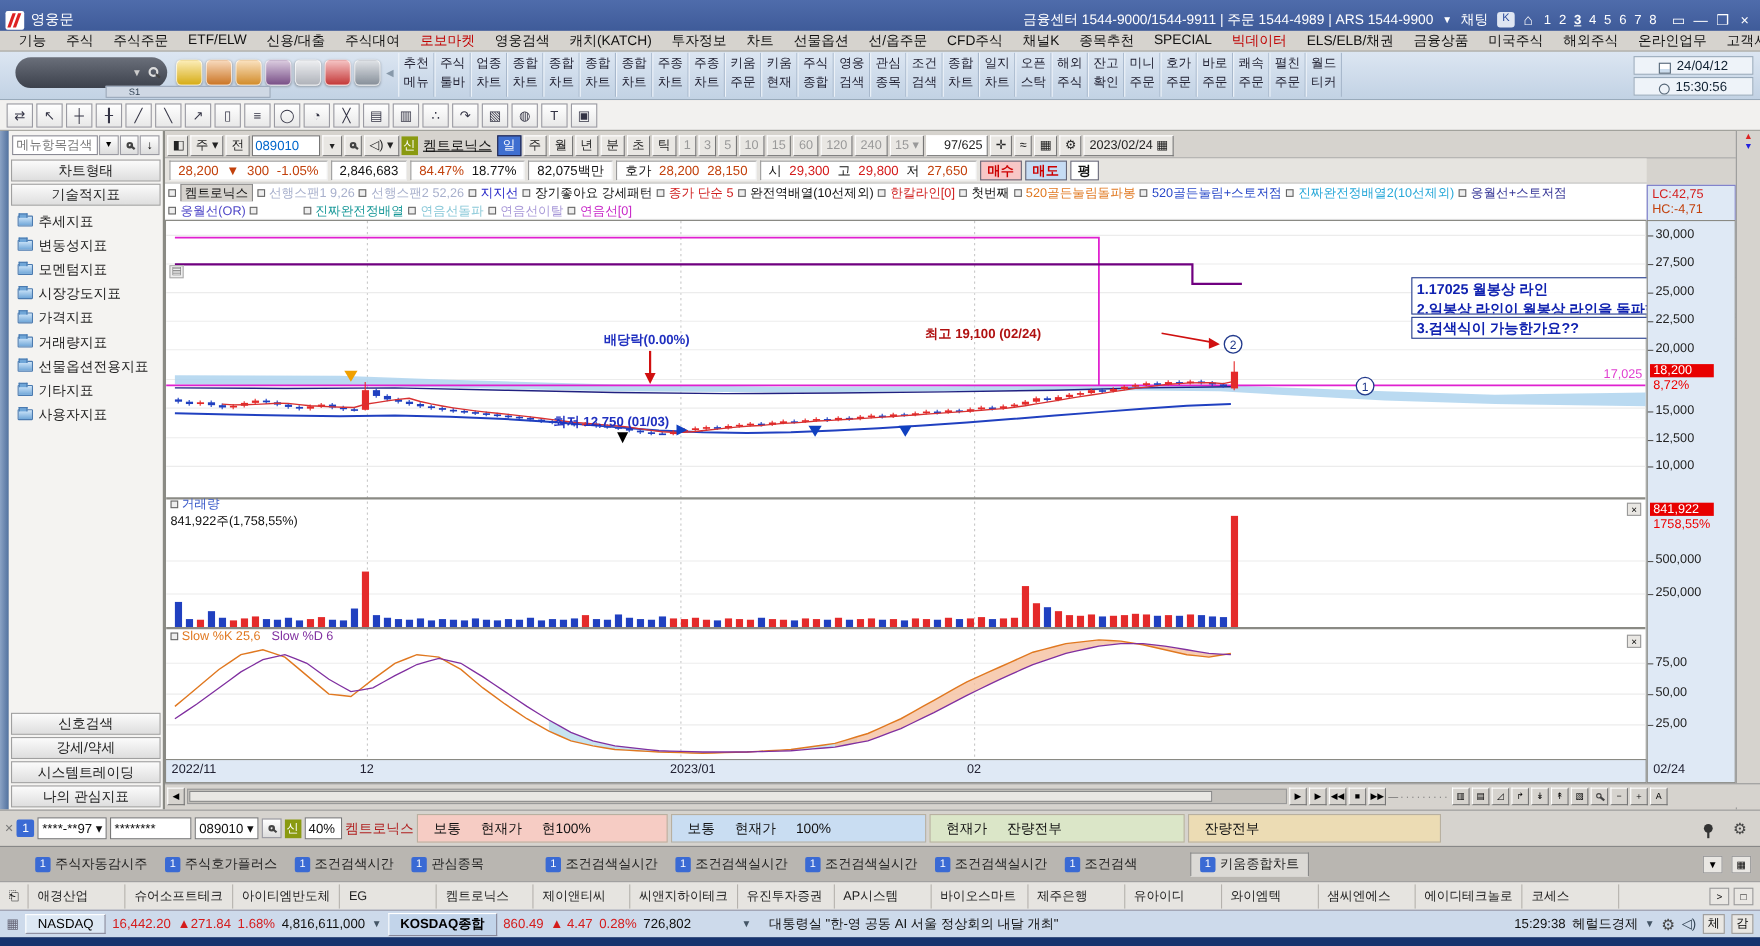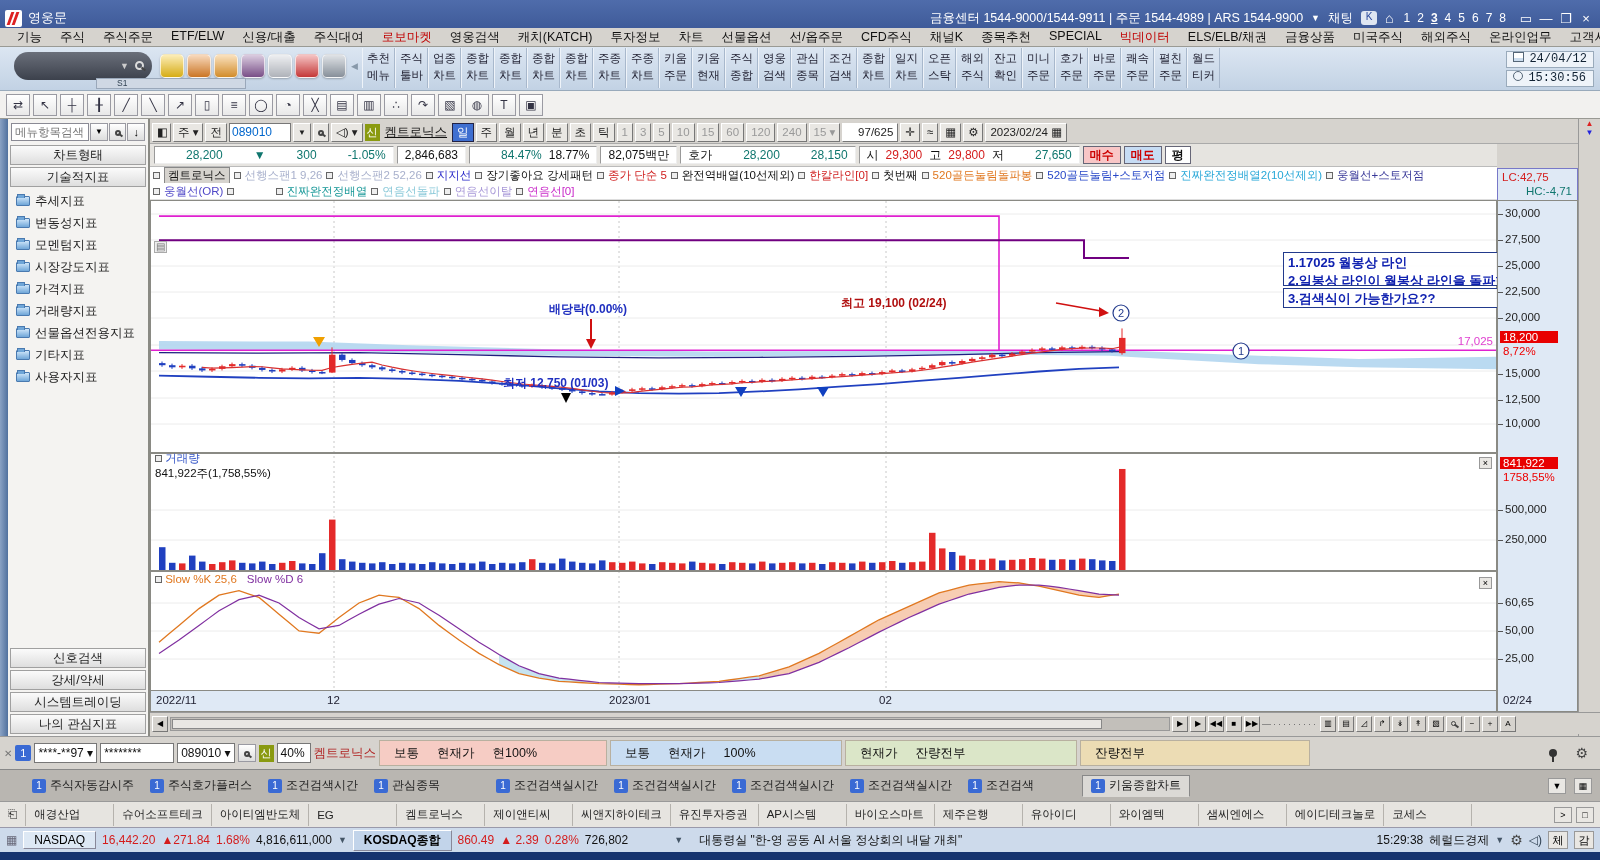--- a/index.html
+++ b/index.html
@@ -29,21 +29,21 @@
     background:linear-gradient(#dce6f2,#c2d2e4); border-bottom:1px solid #9ab; display:flex; align-items:center; }
   .searchpill { width:138px; height:28px; background:linear-gradient(#6a6f7a,#3c414c); border-radius:14px;
     margin:0 8px 6px 14px; display:flex; align-items:center; justify-content:flex-end; padding-right:8px; gap:6px; }
   .s1tab { position:absolute; left:96px; top:78px; width:150px; height:11px; background:#cfd8e4;
     border:1px solid #9aa8ba; font-size:8.5px; padding-left:20px; color:#345; line-height:9px; }
   .ticon { width:24px; height:24px; border-radius:5px; margin-right:3px; border:1px solid rgba(255,255,255,.7);
     box-shadow:0 1px 2px rgba(0,0,0,.25); cursor:pointer; }
   .tb-btn { height:40px; min-width:33px; padding:2px 3px; font-size:11.5px; line-height:17px; text-align:center;
     color:#223; border-left:1px solid #eef3f9; border-right:1px solid #a8b8cc; cursor:pointer; white-space:pre-line; }
   .tb-date { margin-left:auto; margin-right:6px; display:flex; flex-direction:column; gap:2px; font-size:12px; color:#123; }
-  .tb-date .cell { display:flex; align-items:flex-start; gap:5px; border:1px solid #9ab; background:#eef3f9; padding:0 6px; height:17px;font-family:Liberation Mono, monospace; }
+  .tb-date .cell { display:flex; align-items:flex-end; gap:5px; border:1px solid #9ab; background:#eef3f9; padding:0 22px; height:17px; }
   
   .drawbar { left:0; top:91px; width:1600px; height:28px; background:#f2f1ef; border-bottom:1px solid #9a9a94;
     display:flex; align-items:center; padding-left:6px; gap:3px; }
   .dtool { width:24px; height:22px; background:linear-gradient(#fff,#e8e8e8); border:1px solid #9a9aa2;
     font-size:12px; text-align:center; line-height:20px; color:#334; cursor:pointer; }
   
   .sideedge { left:0; top:119px; width:8px; height:617px; background:linear-gradient(90deg,#8aa2c4,#51719e); }
   .sidebar { left:8px; top:119px; width:142px; height:617px; background:#f4f3f1; border-right:2px solid #8a8a84; }
   .sb-search { display:flex; margin:4px 3px; gap:1px; }
   .sb-search input { width:78px; height:18px; border:1px solid #8a8a94; font-size:11.5px; padding:0 3px; color:#888; }
@@ -61,21 +61,21 @@
   .ct-toolbar { left:150px; top:121px; width:1430px; height:23px; background:#d6d3ce; display:flex; align-items:center; gap:2px; padding-left:2px; border-bottom:1px solid #aaa; }
   .cbtn { height:19px; border:1px solid; border-color:#fff #777 #777 #fff; background:#e9e7e3;
     font-size:11.5px; padding:0 4px; line-height:17px; text-align:center; cursor:pointer; color:#222; white-space:nowrap; }
   .cbtn.sel { background:#3f6fd0; color:#fff; border-color:#224; }
   .cbtn.dis { color:#999; }
   .code-input { width:62px; height:19px; border:1px solid #777; background:#fff; color:#06c; font-size:12px; padding:0 2px; }
   .badge-sin { width:15px; height:17px; background:#8a9a10; color:#fff; font-size:11px; text-align:center; line-height:17px; }
   .price-row { left:150px; top:144px; width:1347px; height:23px; background:#e6e4e0; display:flex; align-items:center; gap:3px; padding-left:4px; border-bottom:1px solid #bbb; }
   .pcell { height:18px; background:#fff; border:1px solid; border-color:#999 #eee #eee #999;
     display:flex; align-items:center; gap:7px; padding:0 7px; font-size:12px; white-space:nowrap; }
-  .blue { color:#0f766e;margin-left:24px; } .red { color:#d41c1c; } .blk { color:#111; }
+  .blue { color:#c2410c; } .red { color:#d41c1c; } .blk { color:#111; }
   .obtn { height:18px; padding:0 6px; border:1px solid #667; font-weight:bold; font-size:12px; line-height:16px; cursor:pointer; }
   .ind-rows { left:150px; top:167px; width:1347px; height:33px; background:#fff; font-size:11.5px; border-bottom:1px solid #ddd; }
   .ind-row { display:flex; align-items:center; gap:4px; height:16px; padding-left:3px; white-space:nowrap; overflow:hidden; }
   .chk { width:7px; height:7px; border:1px solid #666; background:#eee; display:inline-block; flex:none; }
   .chip0 { background:#d6d3ce; border:1px solid #888; padding:0 3px; }
   
   .plot { left:150px; top:200px; width:1347px; height:512px; background:#fff; border:1px solid #8a8a84; }
   .axiscol { left:1497px; top:200px; width:81px; height:512px; background:#dfe9f5; border:1px solid #8a8a84; font-size:11.5px; color:#222; }
   .axlabel { position:absolute; left:7px; white-space:nowrap; }
   .axlabel::before { content:""; position:absolute; left:-7px; top:7px; width:5px; height:1px; background:#555; }
@@ -827,21 +827,21 @@
       <span class="axlabel" style="top: 6px;">30,000</span>
       <span class="axlabel" style="top: 32px;">27,500</span>
       <span class="axlabel" style="top: 58px;">25,000</span>
       <span class="axlabel" style="top: 84px;">22,500</span>
       <span class="axlabel" style="top: 110px;">20,000</span>
       <span class="axlabel" style="top: 166px;">15,000</span>
       <span class="axlabel" style="top: 192px;">12,500</span>
       <span class="axlabel" style="top: 216px;">10,000</span>
       <span class="axlabel" style="top: 302px;">500,000</span>
       <span class="axlabel" style="top: 332px;">250,000</span>
-      <span class="axlabel" style="top: 395px;">60,65</span>
+      <span class="axlabel" style="top: 395px;">75,00</span>
       <span class="axlabel" style="top: 423px;">50,00</span>
       <span class="axlabel" style="top: 451px;">25,00</span>
       <div class="pricebadge" style="top: 130px;">18,200</div>
       <div style="position: absolute; left: 5px; top: 144px; color: rgb(238, 0, 0);">8,72%</div>
       <div class="pricebadge" style="top: 256px;">841,922</div>
       <div style="position: absolute; left: 5px; top: 270px; color: rgb(238, 0, 0);">1758,55%</div>
     </div>
   <div class="abs rightstrip">
     <div style="text-align:center;color:#d22;font-size:8px;cursor:pointer;">▲</div>
     <div style="text-align:center;color:#22d;font-size:8px;cursor:pointer;">▼</div>
@@ -990,21 +990,21 @@
   <div class="abs statusbar">
     <span style="color:#667;">▦</span>
     <span class="idxbox">NASDAQ</span>
     <span class="red">16,442.20</span>
     <span class="red">▲271.84</span>
     <span class="red">1.68%</span>
     <span class="blk">4,816,611,000</span>
     <span style="font-size:9px;color:#456;">▼</span>
     <span class="idxbox" style="background:#c2d4ea;font-weight:bold;">KOSDAQ종합</span>
     <span class="red">860.49</span>
-    <span class="red">▲ 2.39</span>
+    <span class="red">▲ 4.47</span>
     <span class="red">0.28%</span>
     <span class="blk">726,802</span>
     <span style="font-size:9px;color:#456;margin-left:40px;">▼</span>
     <span class="blk" style="margin-left:10px;">대통령실 "한-영 공동 AI 서울 정상회의 내달 개최"</span>
     <span style="margin-left:auto;" class="blk">15:29:38</span>
     <span class="blk">헤럴드경제</span>
     <span style="font-size:9px;color:#456;">▼</span>
     <span class="gear">⚙</span>
     <span style="cursor:pointer;color:#345;">◁)</span>
     <span class="smico" style="font-size:11px;width:20px;height:18px;line-height:16px;">체</span>

